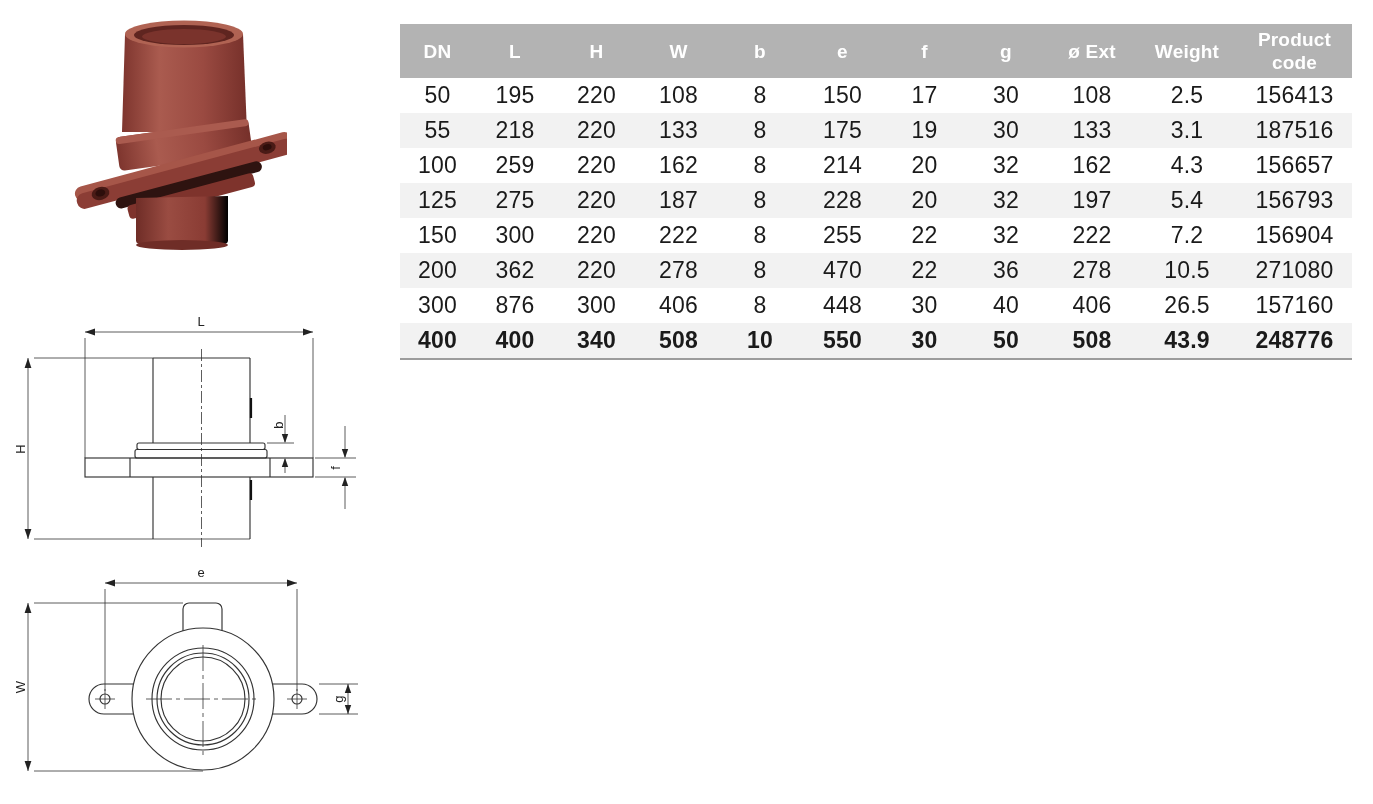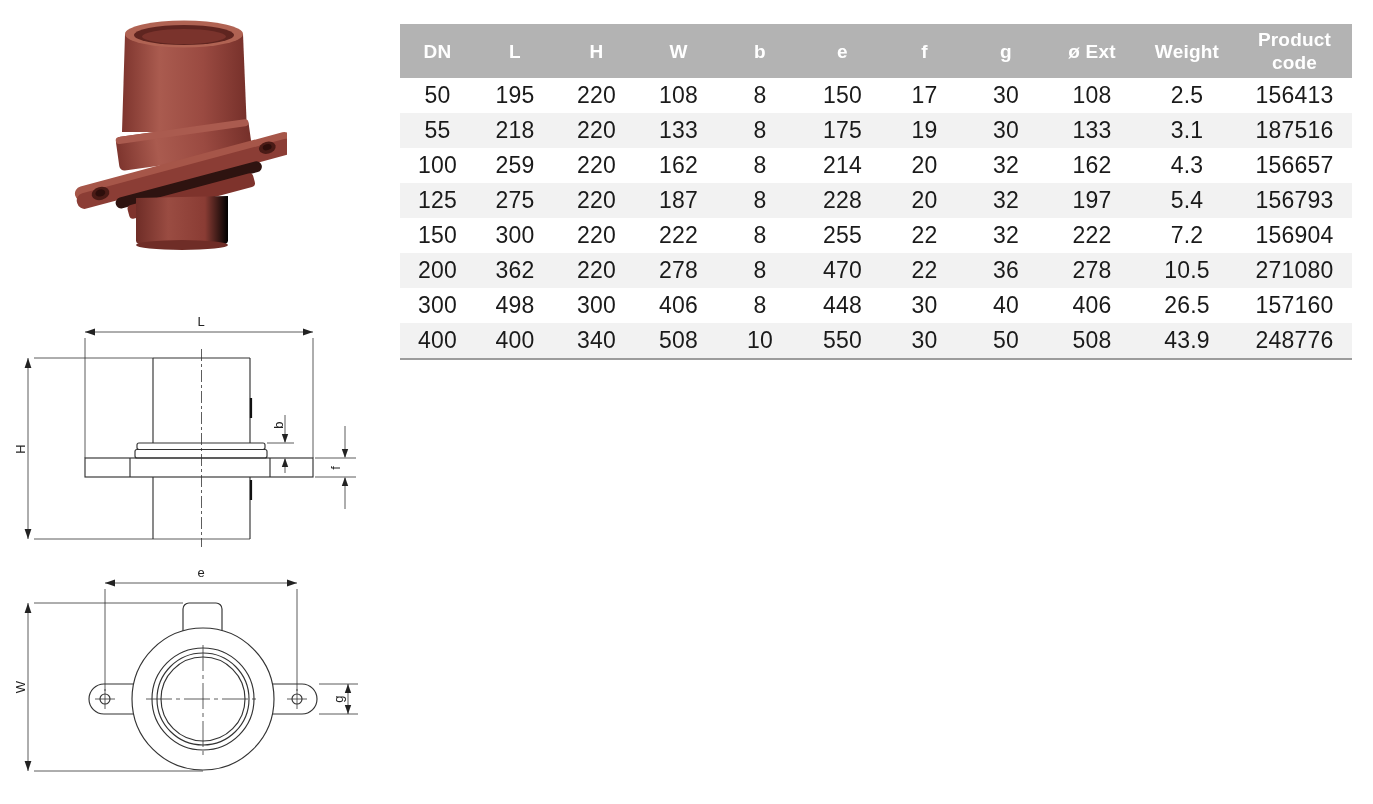--- a/index.html
+++ b/index.html
@@ -13,21 +13,21 @@
   .sideview{position:absolute;left:8px;top:313px;width:360px;height:250px;}
   .bottomview{position:absolute;left:8px;top:563px;width:360px;height:240px;}
   table.spec{position:absolute;left:400px;top:24px;width:952px;border-collapse:collapse;
              table-layout:fixed;}
   table.spec th{background:var(--header-bg);color:var(--header-text);font-weight:bold;
              font-size:19px;line-height:23px;height:54px;text-align:center;vertical-align:middle;
              padding:0 2px;letter-spacing:0.2px;}
   table.spec td{color:var(--table-text);font-size:23px;height:35px;text-align:center;
              vertical-align:middle;padding:0;letter-spacing:0.2px;}
   table.spec tbody tr:nth-child(even) td{background:var(--row-stripe);}
-  table.spec tbody tr:last-child td{border-bottom:2px solid var(--table-border);}
+  table.spec tbody tr:last-child td{border-bottom:2px solid var(--table-border);font-weight:bold;}
   .dline{stroke:var(--drawing-line);fill:none;stroke-width:1.15;}
   .dthin{stroke:var(--drawing-line);fill:none;stroke-width:0.8;}
   .dfill{stroke:var(--drawing-line);fill:#ffffff;stroke-width:1.15;}
   .darrow{fill:#222;stroke:none;}
   .dlabel{fill:#222;font-family:"Liberation Sans",sans-serif;font-size:13px;text-anchor:middle;}
 </style>
 </head>
 <body>
 
 <div class="stage">
@@ -276,21 +276,21 @@
           <td>8</td>
           <td>470</td>
           <td>22</td>
           <td>36</td>
           <td>278</td>
           <td>10.5</td>
           <td>271080</td>
         </tr>
         <tr>
           <td>300</td>
-          <td>498</td>
+          <td>876</td>
           <td>300</td>
           <td>406</td>
           <td>8</td>
           <td>448</td>
           <td>30</td>
           <td>40</td>
           <td>406</td>
           <td>26.5</td>
           <td>157160</td>
         </tr>

